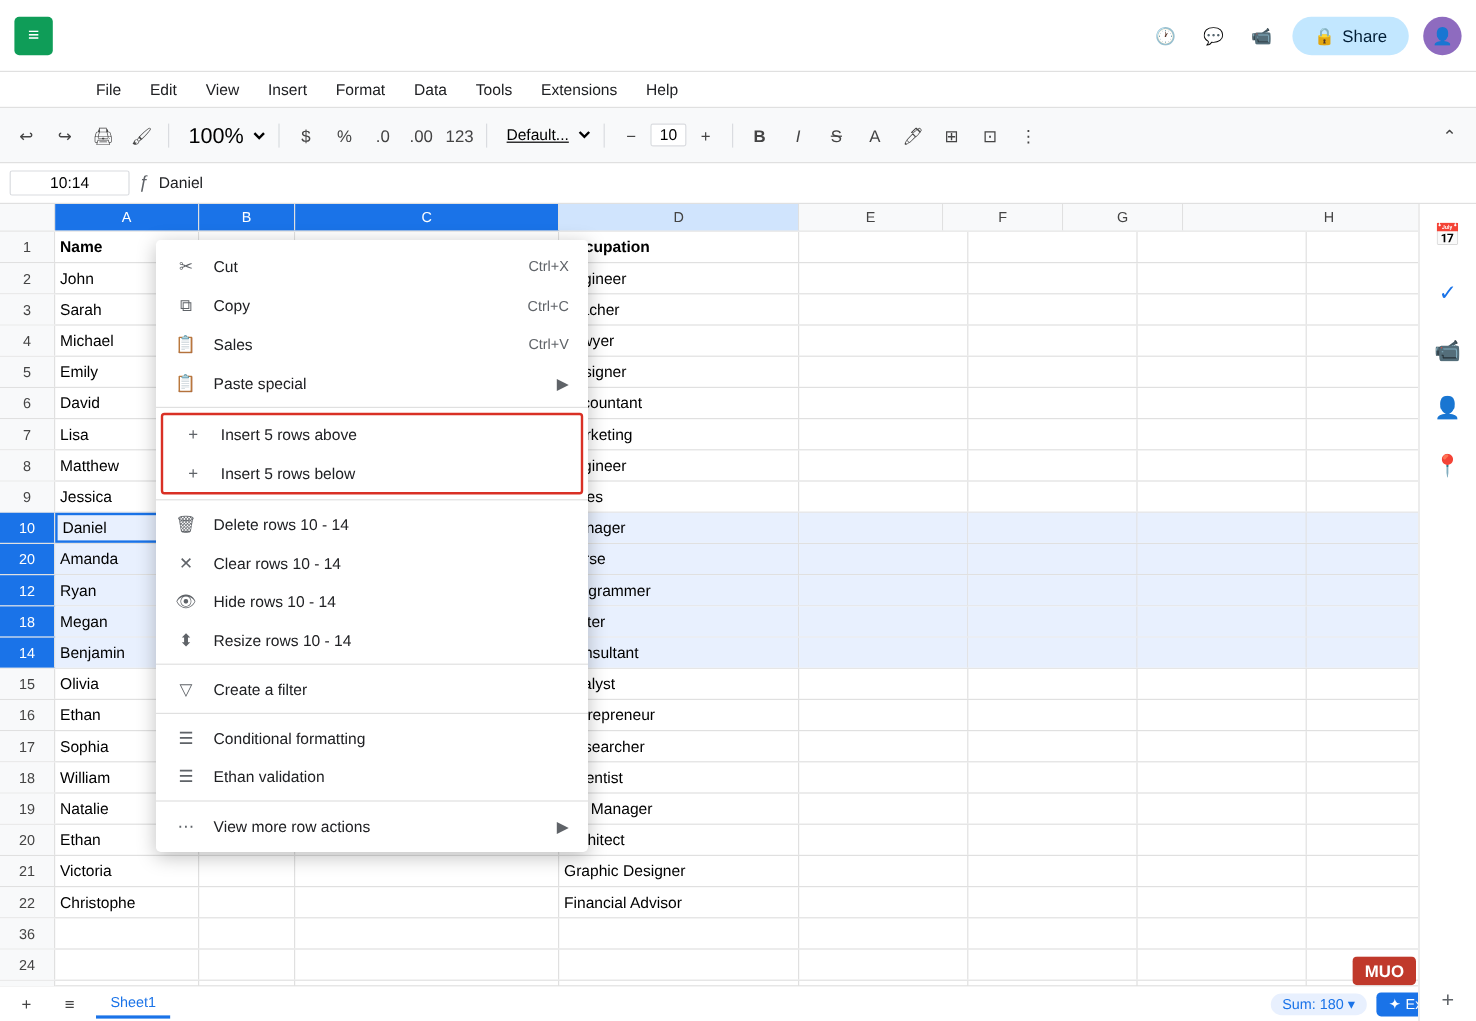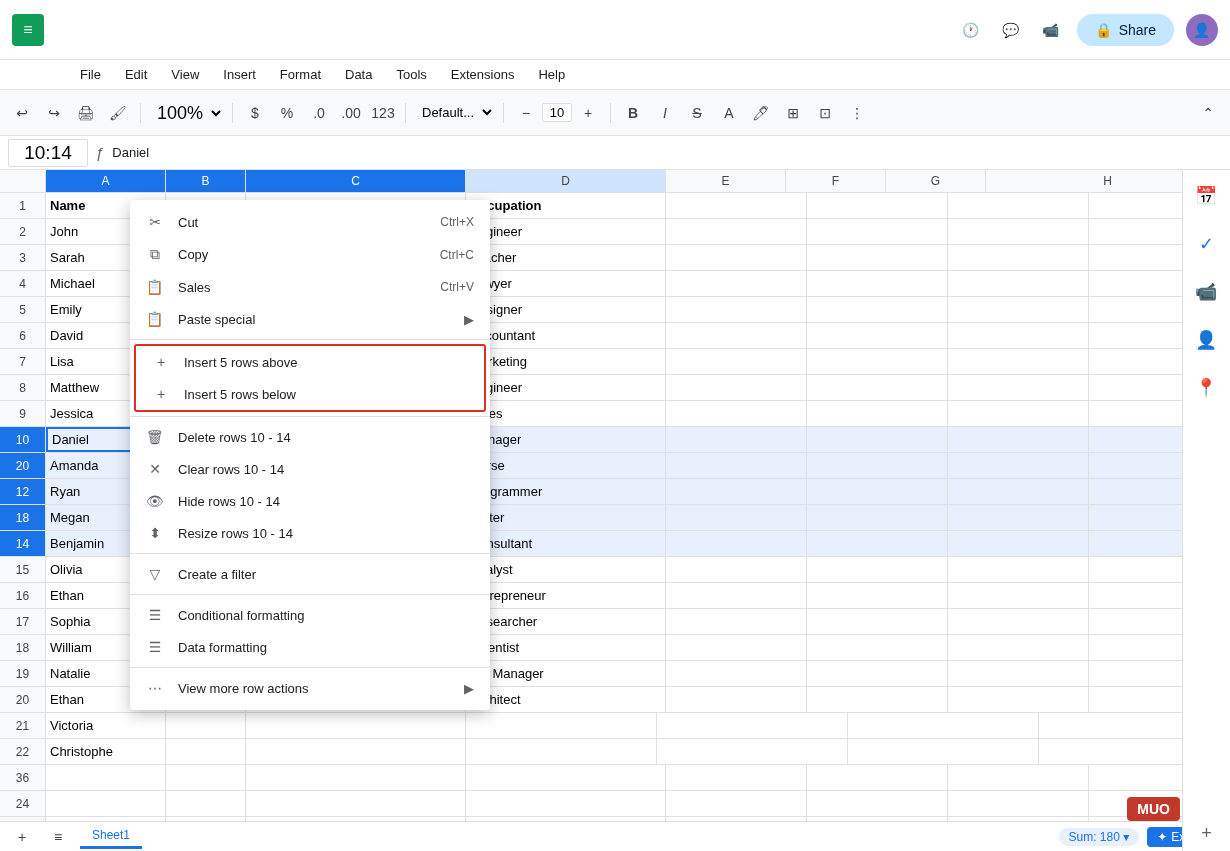--- a/index.html
+++ b/index.html
@@ -90,45 +90,45 @@
       font-size: 14px;
       border: none; background: none;
     }
     .toolbar-separator { width: 1px; height: 20px; background: #dadce0; margin: 0 4px; }
     .zoom-select {
       border: none; background: none; font-size: 18px; padding: 2px 4px;
       cursor: pointer;
     }
     .font-select {
       border: none; background: none; font-size: 13px; padding: 2px 4px;
-      cursor: pointer; min-width: 60px;
+      cursor: pointer; min-width: 60px; text-decoration: underline;
     }
     .font-size-ctrl {
       display: flex; align-items: center; gap: 2px;
     }
     .font-size-val {
       width: 30px; text-align: center; border: 1px solid #dadce0; border-radius: 2px;
       padding: 1px 2px; font-size: 13px;
     }
 
     
     .formula-bar {
       height: 34px;
       display: flex;
       align-items: center;
       border-bottom: 1px solid #e0e0e0;
       padding: 0 8px;
       gap: 8px;
     }
     .name-box {
-      width: 80px;
+      width: 100px;
       border: 1px solid #dadce0;
       border-radius: 2px;
       padding: 2px 6px;
-      font-size: 19px;
+      font-size: 13px;
       text-align: center;
     }
     .formula-eq {
       color: #5f6368;
       font-size: 15px;
     }
     .formula-content {
       flex: 1;
       font-size: 13px;
       color: #202124;
@@ -643,30 +643,32 @@
           <div class="cell" style="flex: 1 1 0%;"></div>
           <div class="cell" style="flex: 1 1 0%;"></div>
           <div class="cell" style="flex: 1 1 0%;"></div>
           <div class="cell" style="flex: 1 1 0%;"></div>
         </div>
         <div class="grid-row">
           <div class="row-num">21</div>
           <div class="cell name-col">Victoria</div>
           <div class="cell age-col"></div>
           <div class="cell email-col"></div>
+          <div class="cell occupation-col">Graphic Designer</div>
           <div class="cell" style="flex: 1 1 0%;"></div>
           <div class="cell" style="flex: 1 1 0%;"></div>
           <div class="cell" style="flex: 1 1 0%;"></div>
           <div class="cell" style="flex: 1 1 0%;"></div>
         </div>
         <div class="grid-row">
           <div class="row-num">22</div>
           <div class="cell name-col">Christophe</div>
           <div class="cell age-col"></div>
           <div class="cell email-col"></div>
+          <div class="cell occupation-col">Financial Advisor</div>
           <div class="cell" style="flex: 1 1 0%;"></div>
           <div class="cell" style="flex: 1 1 0%;"></div>
           <div class="cell" style="flex: 1 1 0%;"></div>
           <div class="cell" style="flex: 1 1 0%;"></div>
         </div>
         <div class="grid-row">
           <div class="row-num">36</div>
           <div class="cell name-col"></div>
           <div class="cell age-col"></div>
           <div class="cell email-col"></div>
@@ -768,21 +770,21 @@
     <span class="ctx-icon">▽</span>
     <span>Create a filter</span>
   </div>
   <div class="ctx-separator"></div>
   <div class="ctx-item">
     <span class="ctx-icon">☰</span>
     <span>Conditional formatting</span>
   </div>
   <div class="ctx-item">
     <span class="ctx-icon">☰</span>
-    <span>Data formatting</span>
+    <span>Ethan validation</span>
   </div>
   <div class="ctx-separator"></div>
   <div class="ctx-item">
     <span class="ctx-icon">⋯</span>
     <span>View more row actions</span>
     <span class="arrow">▶</span>
   </div>
 </div>
 
 <div class="bottom-bar" style="position:absolute; bottom:0; left:0; right:0;">

